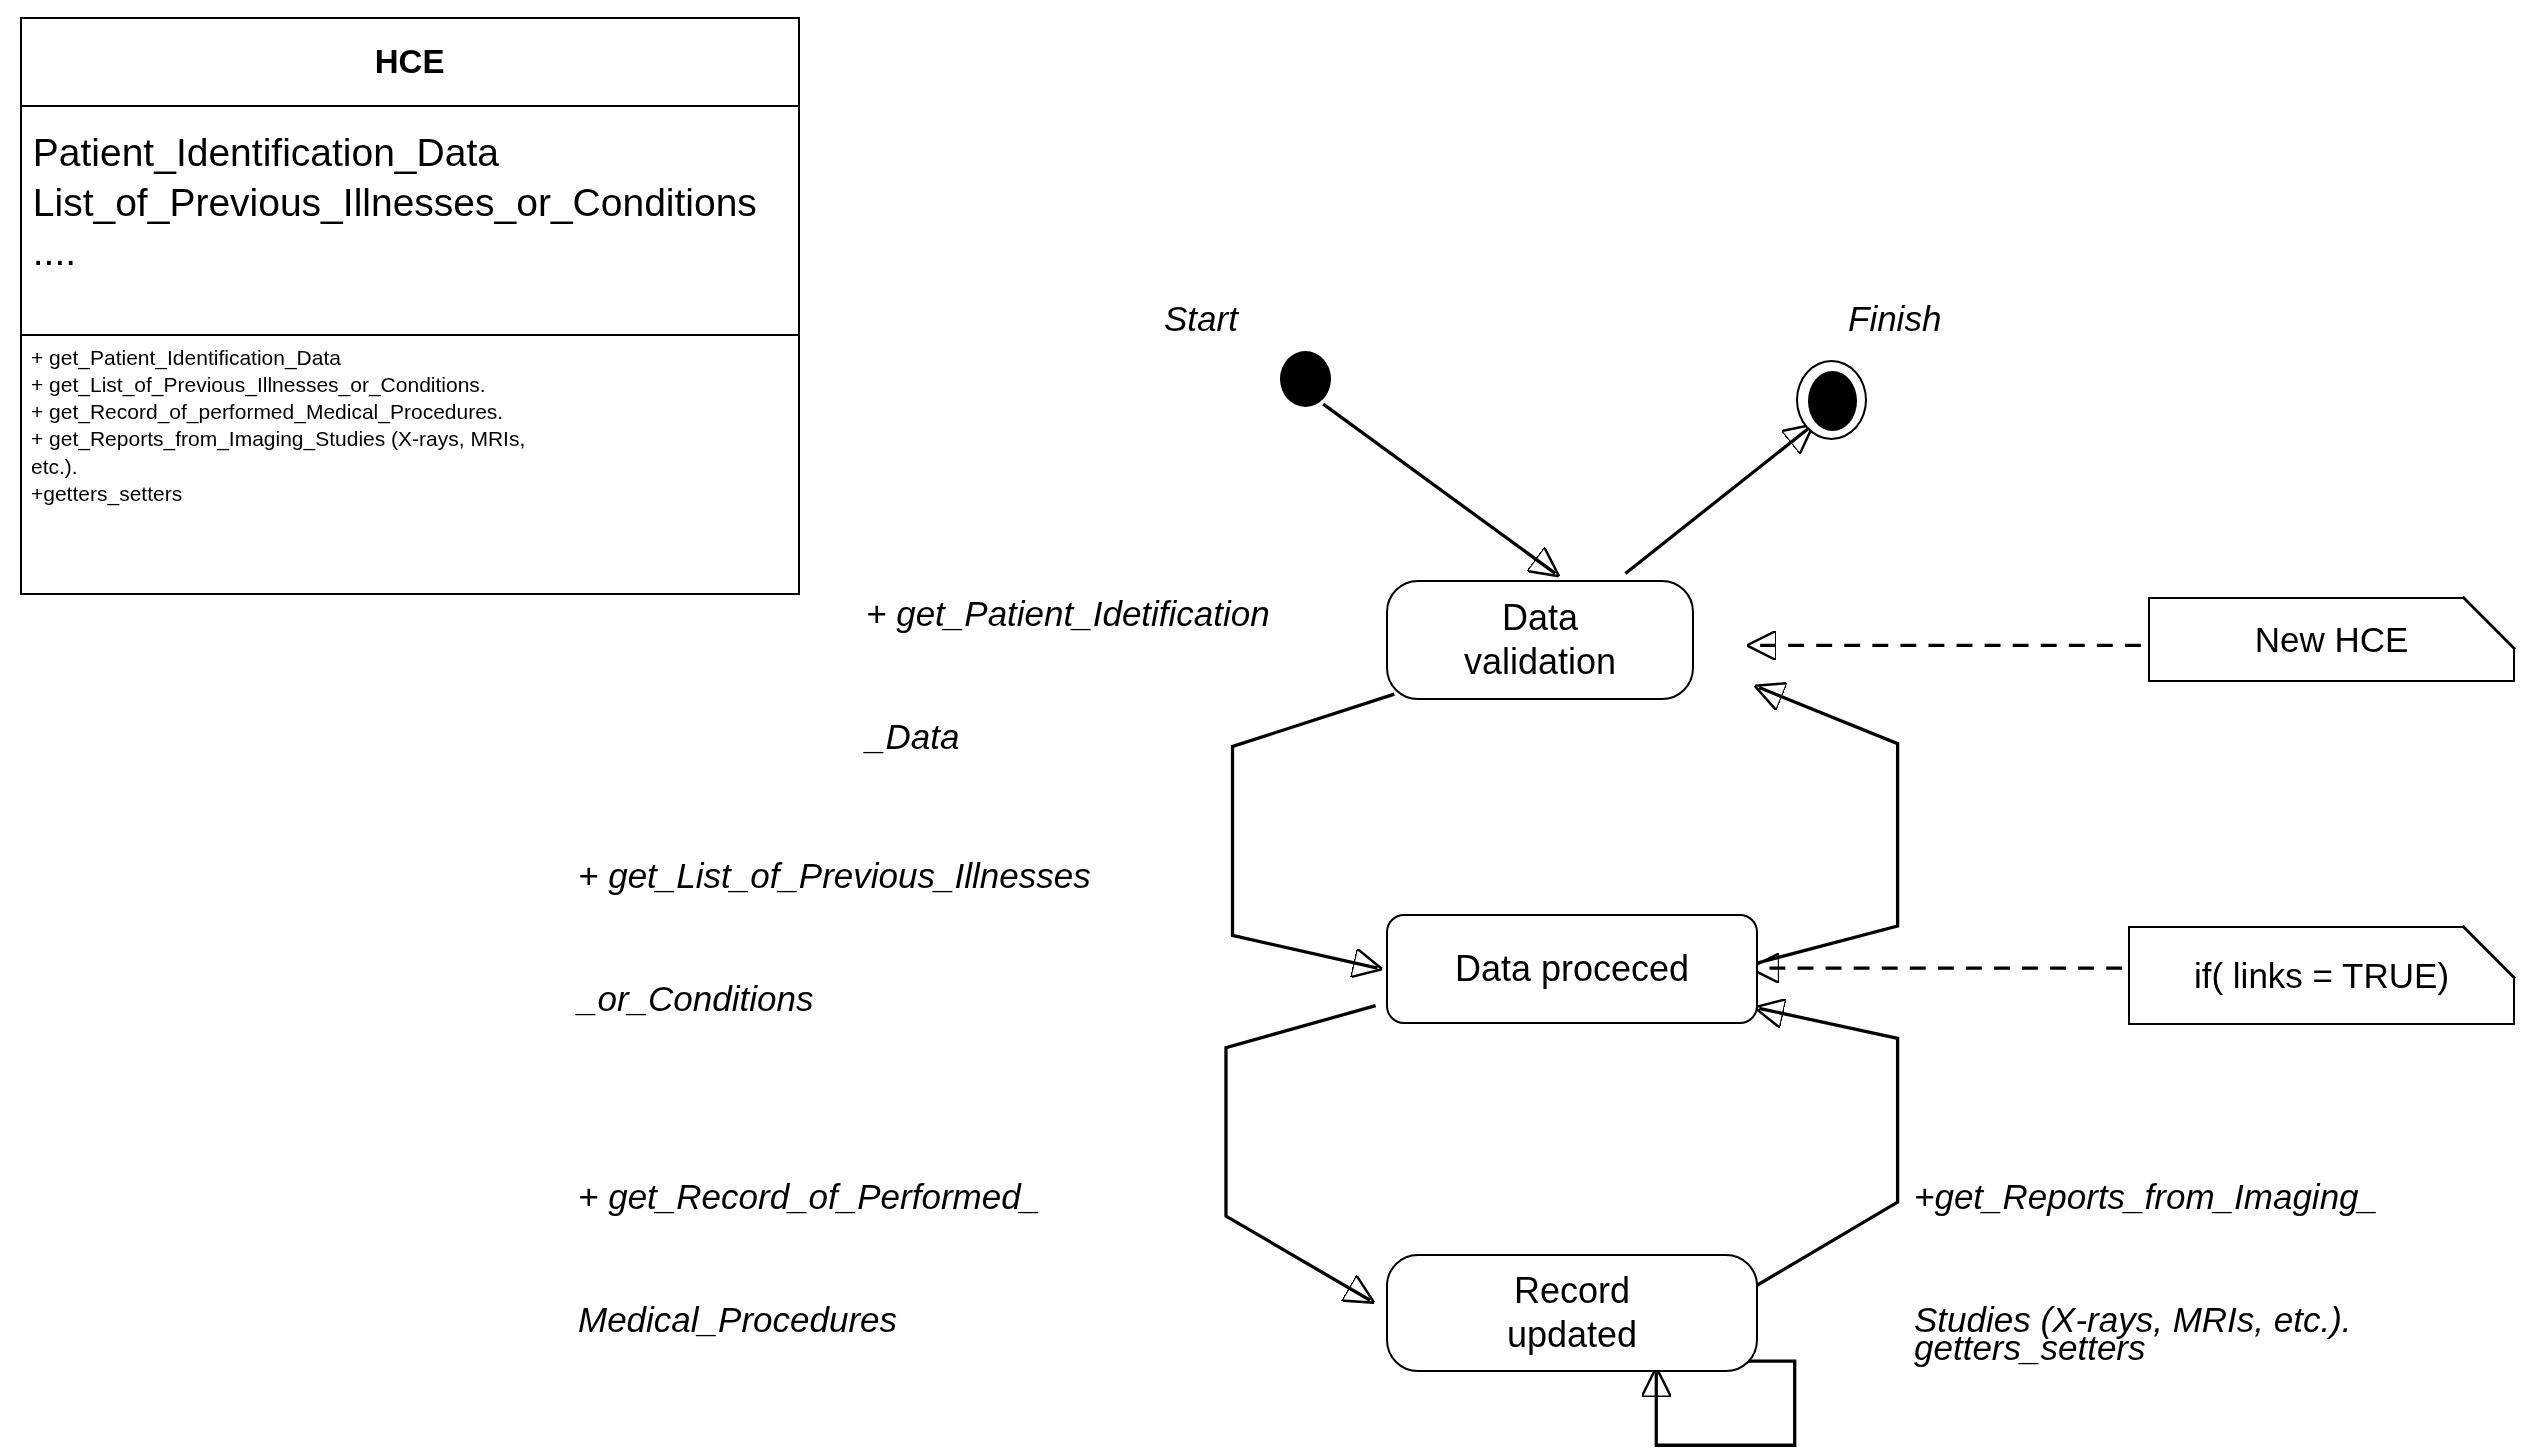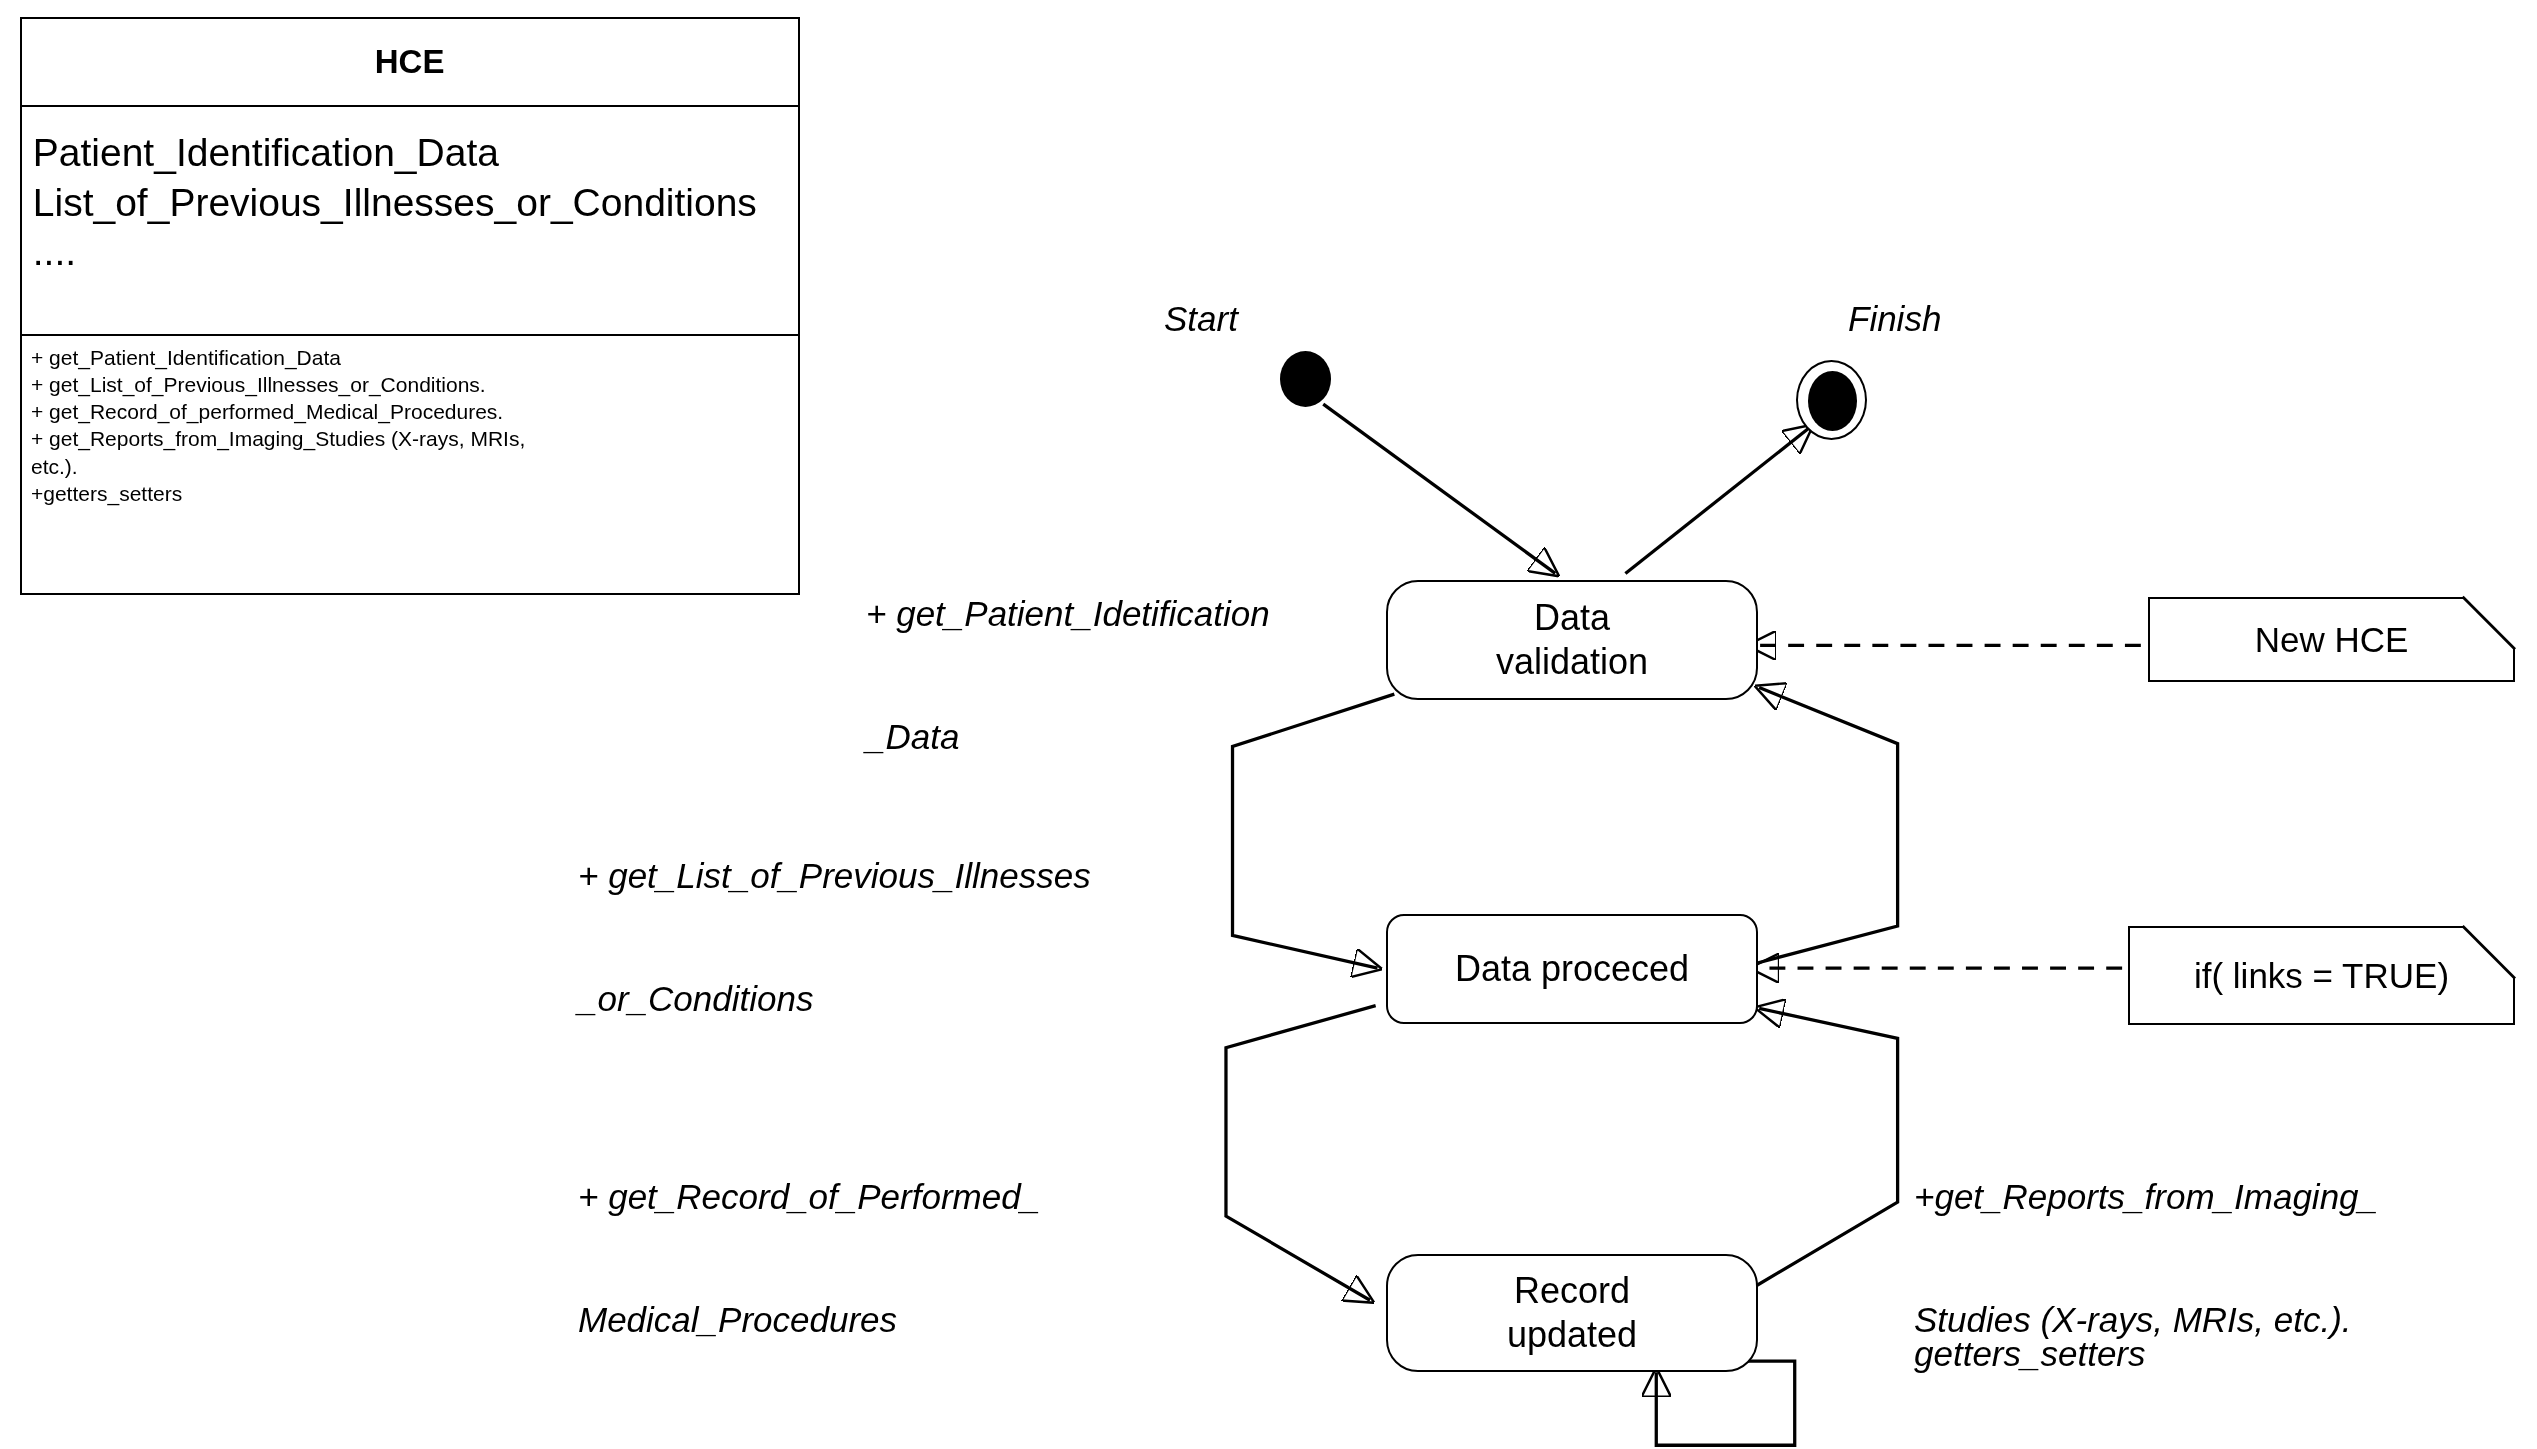--- a/index.html
+++ b/index.html
@@ -156,21 +156,21 @@
     <line x1="2268" y1="1035" x2="1875" y2="1035" stroke-width="3.5" stroke-dasharray="17 13" marker-end="url(#arrow)"></line>
   </svg>
 
   <div class="dtext" style="left:1164px; top:298px;">Start</div>
   <div class="start-node" style="left:1280px; top:351px; width:51px; height:56px;"></div>
 
   <div class="dtext" style="left:1848px; top:298px;">Finish</div>
   <div class="final-outer" style="left:1796px; top:360px; width:71px; height:80px;"></div>
   <div class="final-inner" style="left:1808px; top:371px; width:49px; height:60px;"></div>
 
-  <div class="state" style="left:1386px; top:580px; width:372px; height:120px;">
+  <div class="state" style="left:1386px; top:580px; width:308px; height:120px;">
     <span>Data</span>
     <span>validation</span>
   </div>
 
   <div class="state" style="left:1386px; top:914px; width:372px; height:110px;border-radius:18px;">
     <span>Data proceced</span>
   </div>
 
   <div class="state" style="left:1386px; top:1254px; width:372px; height:118px;">
     <span>Record</span>
@@ -190,21 +190,21 @@
   <div class="dtext" style="left:578px; top:1093px;">
     <div>+ get_Record_of_Performed_</div>
     <div>Medical_Procedures</div>
   </div>
 
   <div class="dtext" style="left:1914px; top:1093px;">
     <div>+get_Reports_from_Imaging_</div>
     <div>Studies (X-rays, MRIs, etc.).</div>
   </div>
 
-  <div class="dtext" style="left:1914px; top:1327px;margin-top:6px;">getters_setters</div>
+  <div class="dtext" style="left:1914px; top:1327px;">getters_setters</div>
 
   <div class="note" style="left:2148px; top:597px; width:367px; height:85px;">
     <span>New HCE</span>
   </div>
   <svg class="note-svg" width="2538" height="1449" viewBox="0 0 2712 1549">
     <path d="M 2632 638 L 2688 694" stroke="#000" stroke-width="3" fill="none"></path>
   </svg>
 
   <div class="note" style="left:2128px; top:926px; width:387px; height:99px;">
     <span>if( links = TRUE)</span>

